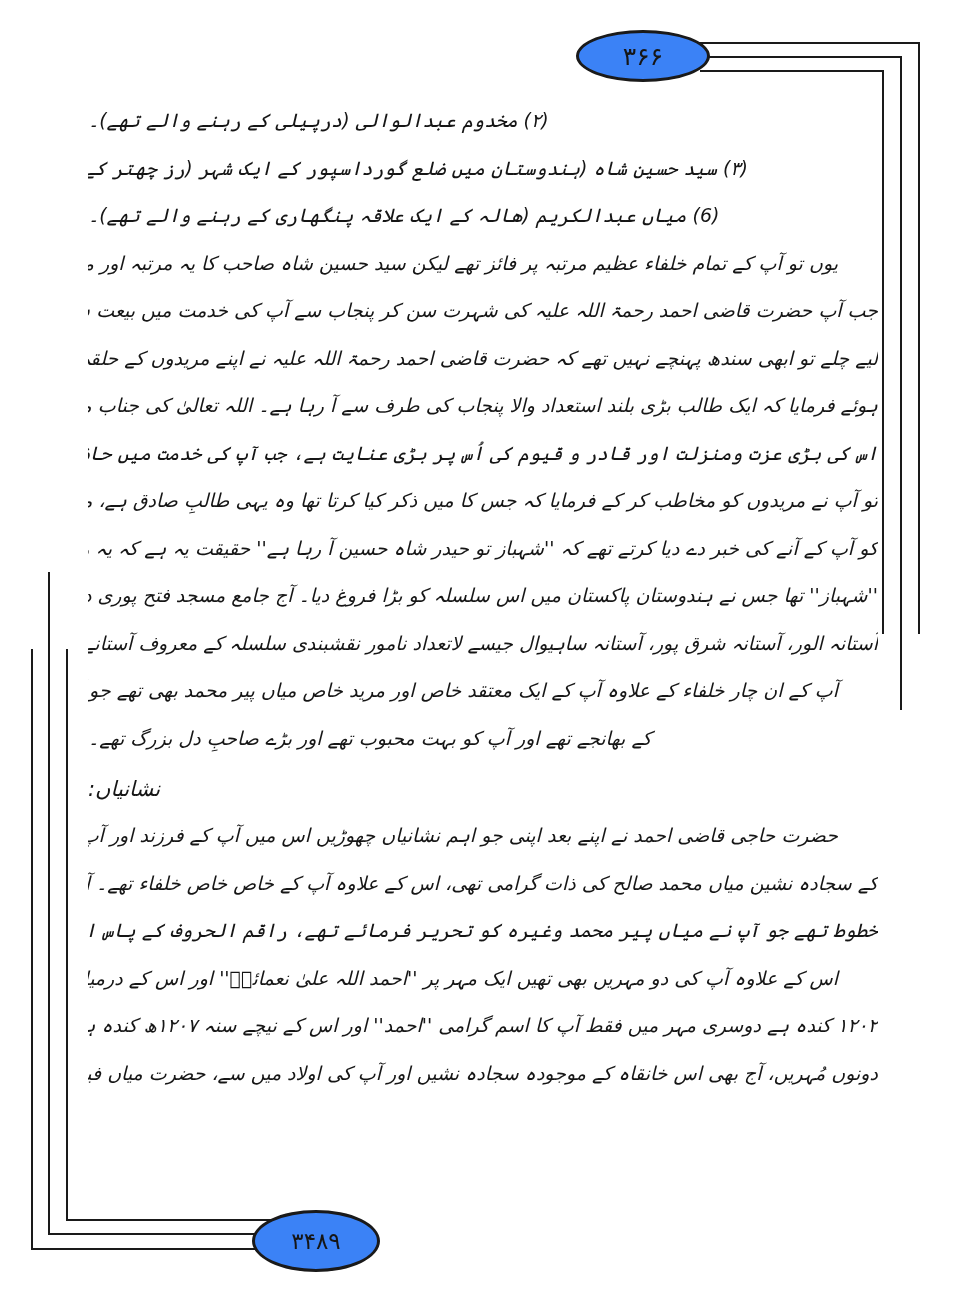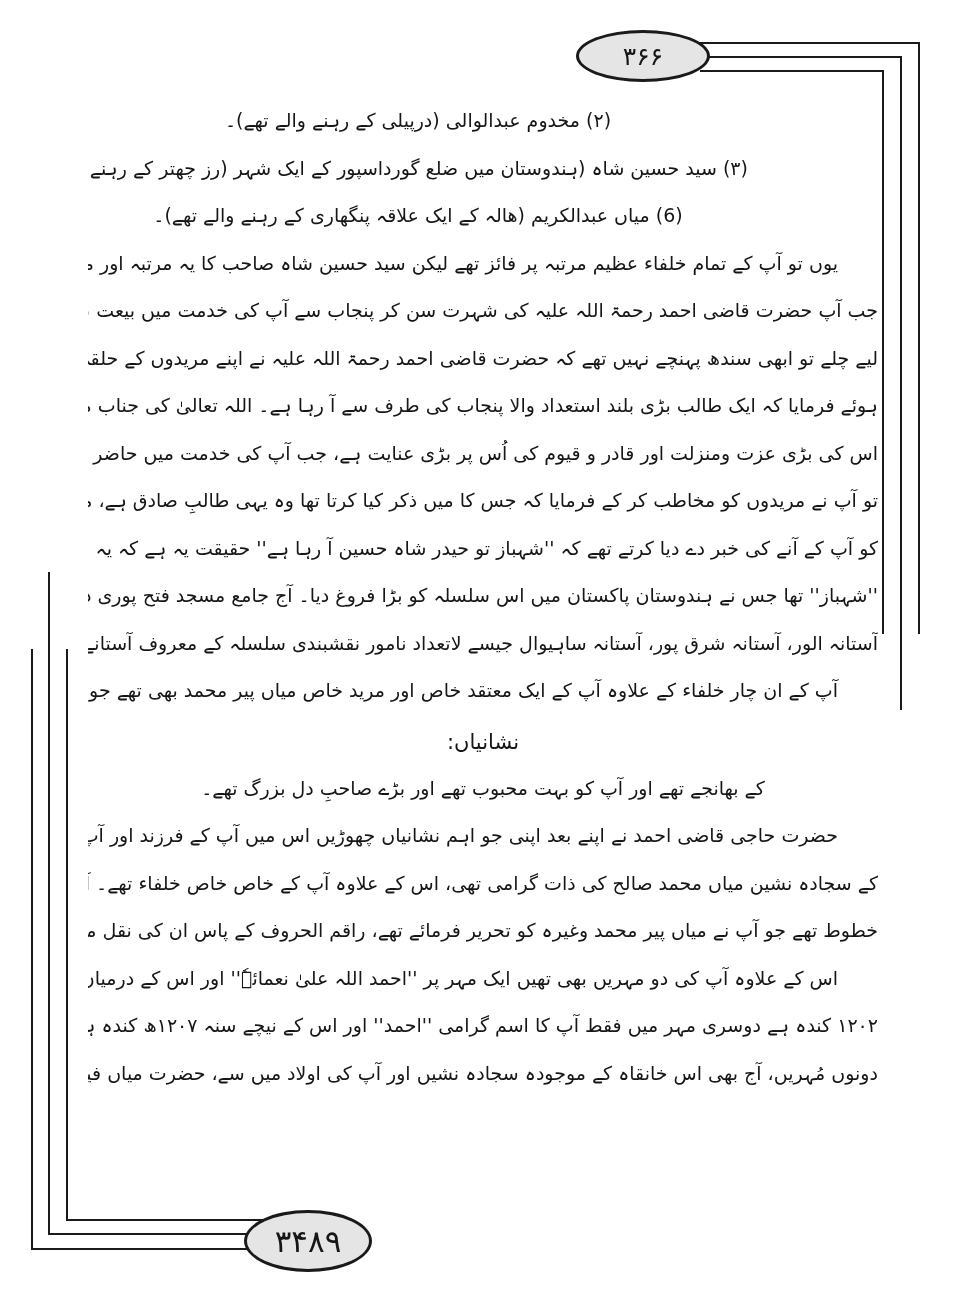--- a/index.html
+++ b/index.html
@@ -10,39 +10,40 @@
     overflow:hidden;
     font-family:"DejaVu Sans", sans-serif;
     color:#161616;
   }
   
   .deco { position:absolute; background:#1a1a1a; }
   .badge {
     position:absolute;
     border:3px solid #1a1a1a;
     border-radius:50%;
-    background:#e5e5e5;
+    background:#3b82f6;
     display:flex; align-items:center; justify-content:center;
     z-index:5;
     font-size:25px;
     letter-spacing:2px;
   }
   
   .textblock {
     position:absolute;
     top:97px; right:82px; left:88px;
     direction:rtl;
     font-size:19px;
   }
   .line {
     height:47.5px;
     line-height:47.5px;
     white-space:nowrap;
     overflow:hidden;
-    text-align:center;
+    text-align:left;
+    font-style:italic;
   }
   .line.item   { padding-right:130px; }
   .line.first  { padding-right:40px; }
   .line.heading{ font-size:21px; height:50px; line-height:54px; }
 </style>
 </head>
 <body>
 
 <div class="page">
 
@@ -55,43 +56,43 @@
   <div class="badge" style="left:576px; top:30px; width:128px; height:46px;">
     <span>۳۶۶</span>
   </div>
 
   <div class="deco" style="left:31px; top:649px; width:2px; height:601px;"></div>
   <div class="deco" style="left:48px; top:572px; width:2px; height:663px;"></div>
   <div class="deco" style="left:66px; top:649px; width:2px; height:572px;"></div>
   <div class="deco" style="left:31px; top:1248px; width:250px; height:2px;"></div>
   <div class="deco" style="left:48px; top:1233px; width:230px; height:2px;"></div>
   <div class="deco" style="left:66px; top:1219px; width:212px; height:2px;"></div>
-  <div class="badge" style="left:244px; top:1210px; width:122px; height:56px; font-size:31px;">
+  <div class="badge" style="left:252px; top:1210px; width:122px; height:56px; font-size:23px;">
     <span>۳۴۸۹</span>
   </div>
 
   <div class="textblock">
     <div class="line item">(۲) مخدوم عبدالوالی (درپیلی کے رہنے والے تھے)۔</div>
     <div class="line item">(۳) سید حسین شاہ (ہندوستان میں ضلع گورداسپور کے ایک شہر (رز چھتر کے رہنے والے تھے)۔</div>
     <div class="line item">(6) میاں عبدالکریم (ھالہ کے ایک علاقہ پنگھاری کے رہنے والے تھے)۔</div>
 
     <div class="line first">یوں تو آپ کے تمام خلفاء عظیم مرتبہ پر فائز تھے لیکن سید حسین شاہ صاحب کا یہ مرتبہ اور مقام تھا کہ</div>
     <div class="line">جب آپ حضرت قاضی احمد رحمۃ اللہ علیہ کی شہرت سن کر پنجاب سے آپ کی خدمت میں بیعت ہونے کے</div>
     <div class="line">لیے چلے تو ابھی سندھ پہنچے نہیں تھے کہ حضرت قاضی احمد رحمۃ اللہ علیہ نے اپنے مریدوں کے حلقہ میں بیٹھے</div>
     <div class="line">ہوئے فرمایا کہ ایک طالب بڑی بلند استعداد والا پنجاب کی طرف سے آ رہا ہے۔ اللہ تعالیٰ کی جناب میں</div>
     <div class="line">اس کی بڑی عزت ومنزلت اور قادر و قیوم کی اُس پر بڑی عنایت ہے، جب آپ کی خدمت میں حاضر ہوئے</div>
     <div class="line">تو آپ نے مریدوں کو مخاطب کر کے فرمایا کہ جس کا میں ذکر کیا کرتا تھا وہ یہی طالبِ صادق ہے، مرید</div>
     <div class="line">کو آپ کے آنے کی خبر دے دیا کرتے تھے کہ ''شہباز تو حیدر شاہ حسین آ رہا ہے'' حقیقت یہ ہے کہ یہ وہ</div>
     <div class="line">''شہباز'' تھا جس نے ہندوستان پاکستان میں اس سلسلہ کو بڑا فروغ دیا۔ آج جامع مسجد فتح پوری دہلی،</div>
     <div class="line">آستانہ الور، آستانہ شرق پور، آستانہ ساہیوال جیسے لاتعداد نامور نقشبندی سلسلہ کے معروف آستانے اور</div>
 
     <div class="line first">آپ کے ان چار خلفاء کے علاوہ آپ کے ایک معتقد خاص اور مرید خاص میاں پیر محمد بھی تھے جو آپ</div>
+    <div class="line">کے بھانجے تھے اور آپ کو بہت محبوب تھے اور بڑے صاحبِ دل بزرگ تھے۔</div>
+
     <div class="line heading">نشانیاں:</div>
-
-    <div class="line">کے بھانجے تھے اور آپ کو بہت محبوب تھے اور بڑے صاحبِ دل بزرگ تھے۔</div>
 
     <div class="line first">حضرت حاجی قاضی احمد نے اپنے بعد اپنی جو اہم نشانیاں چھوڑیں اس میں آپ کے فرزند اور آپ</div>
     <div class="line">کے سجادہ نشین میاں محمد صالح کی ذات گرامی تھی، اس کے علاوہ آپ کے خاص خاص خلفاء تھے۔ آپ کے</div>
     <div class="line">خطوط تھے جو آپ نے میاں پیر محمد وغیرہ کو تحریر فرمائے تھے، راقم الحروف کے پاس ان کی نقل موجود ہے۔</div>
 
     <div class="line first">اس کے علاوہ آپ کی دو مہریں بھی تھیں ایک مہر پر ''احمد اللہ علیٰ نعمائہٗ'' اور اس کے درمیان میں</div>
     <div class="line">۱۲۰۲ کندہ ہے دوسری مہر میں فقط آپ کا اسم گرامی ''احمد'' اور اس کے نیچے سنہ ۱۲۰۷ھ کندہ ہے آپ کی یہ</div>
     <div class="line">دونوں مُہریں، آج بھی اس خانقاہ کے موجودہ سجادہ نشیں اور آپ کی اولاد میں سے، حضرت میاں فیض محمد</div>
   </div>
 

